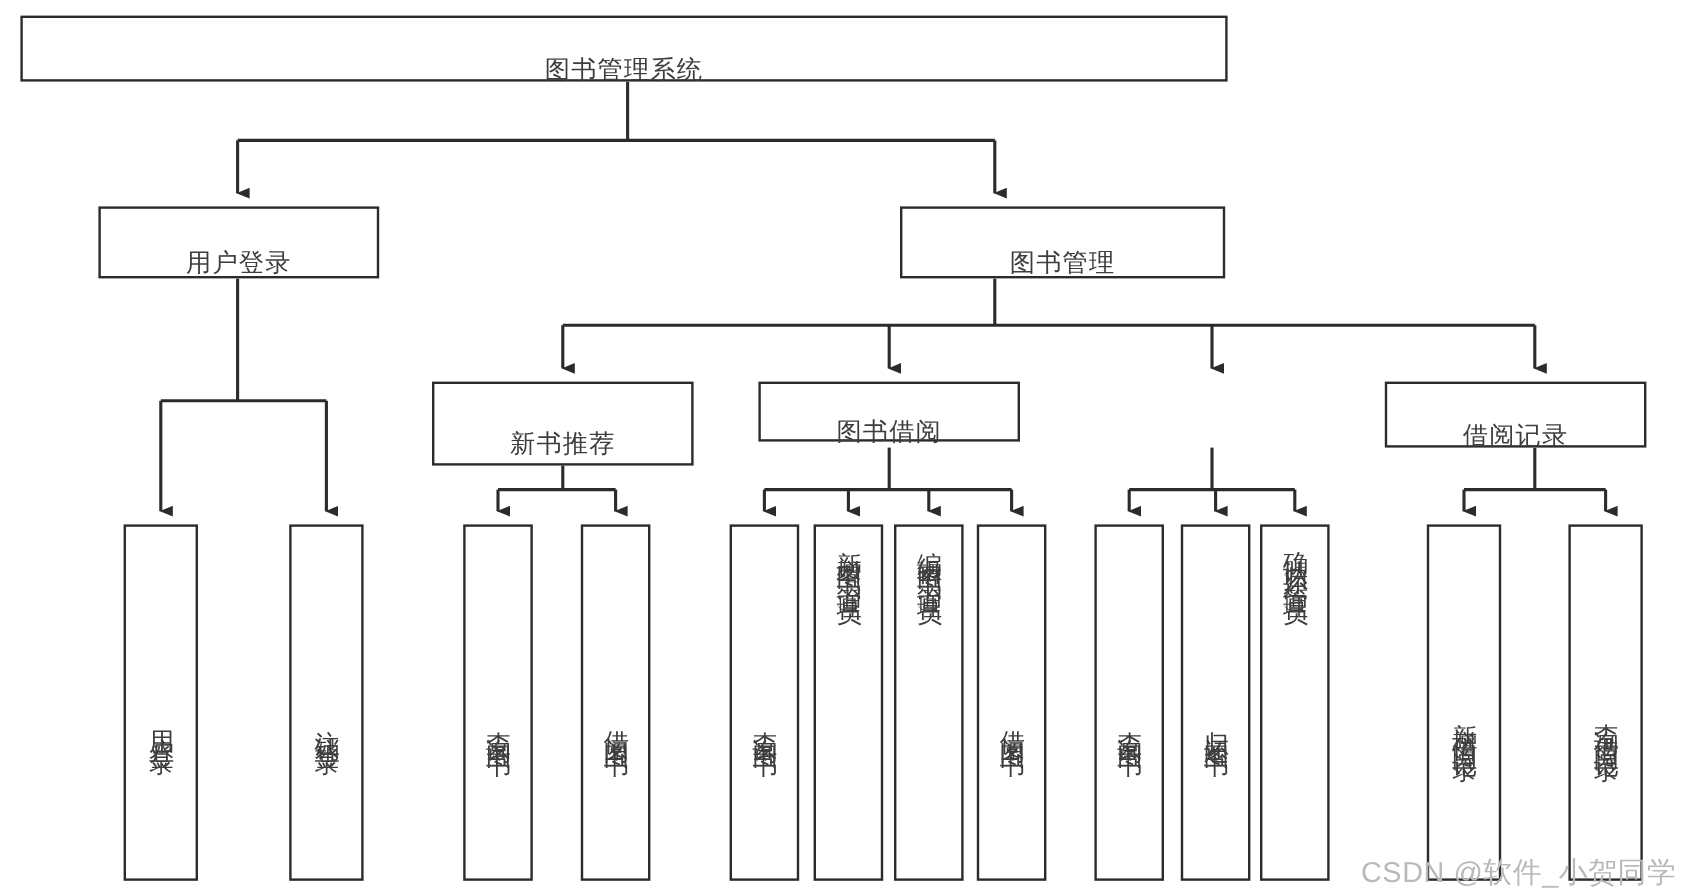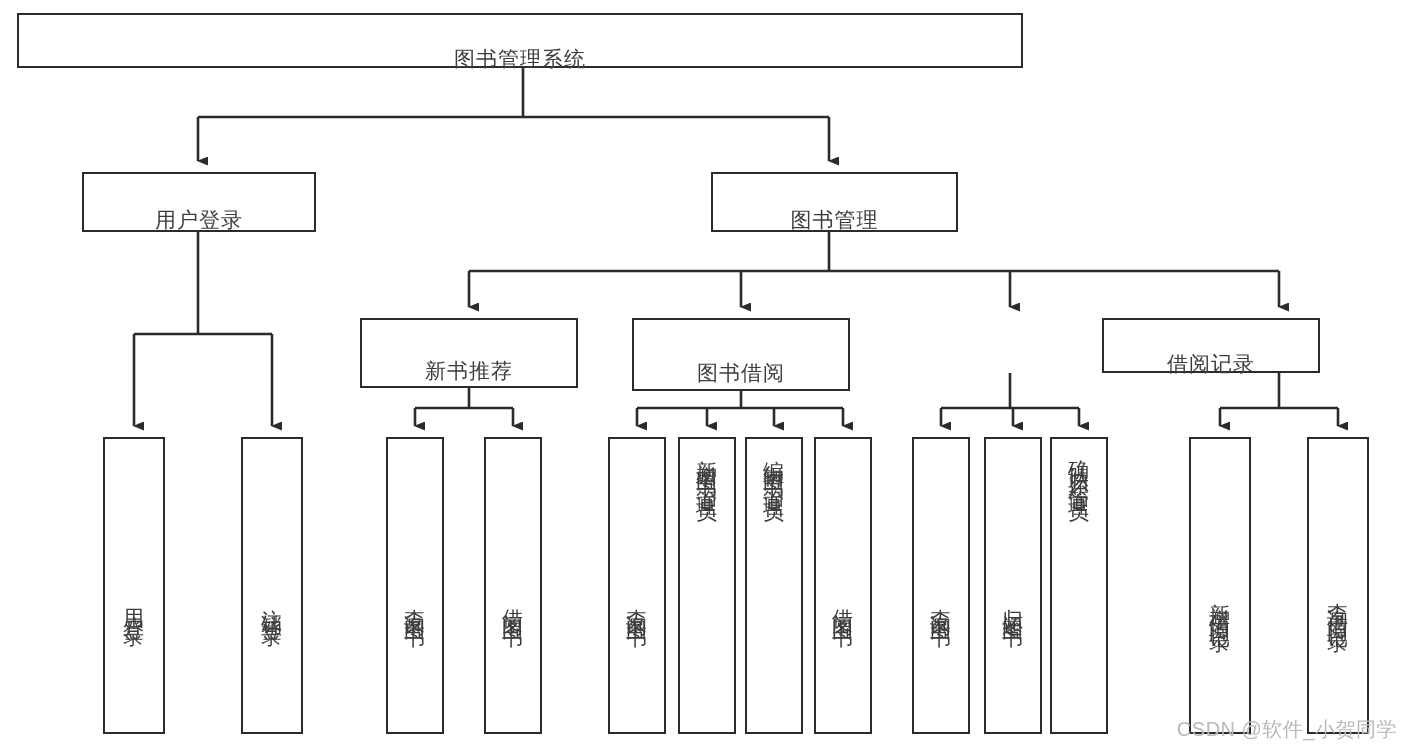--- a/index.html
+++ b/index.html
@@ -64,21 +64,21 @@
     left: 0;
     top: 0;
     width: 1405px;
     height: 747px;
     pointer-events: none;
   }
   #watermark {
     position: absolute;
     right: 8px;
     bottom: 4px;
-    font-size: 20px;
+    font-size: 24px;
     color: #b9b9b9;
     white-space: nowrap;
     letter-spacing: 0.5px;
   }
 </style>
 </head>
 <body>
 
 <div id="diagram-root">
 
@@ -125,31 +125,31 @@
       </g>
   </svg>
 
   <div class="node" style="left: 17px; top: 13px; width: 1006px; height: 55px;">
     <span class="node-label">图书管理系统</span>
   </div>
 
   <div class="node" style="left: 82px; top: 172px; width: 234px; height: 60px;">
     <span class="node-label">用户登录</span>
   </div>
-  <div class="node" style="left: 711px; top: 172px; width: 247px; height: 60px;">
+  <div class="node" style="left: 750px; top: 172px; width: 271px; height: 60px;">
     <span class="node-label">图书管理</span>
   </div>
 
   <div class="node" style="left: 360px; top: 318px; width: 218px; height: 70px;">
     <span class="node-label">新书推荐</span>
   </div>
-  <div class="node" style="left: 632px; top: 318px; width: 218px; height: 73px;">
+  <div class="node" style="left: 632px; top: 318px; width: 218px; height: 50px;">
     <span class="node-label">图书借阅</span>
   </div>
-  <div class="node" style="left: 1102px; top: 318px; width: 218px; height: 55px;">
+  <div class="node" style="left: 1154px; top: 318px; width: 218px; height: 55px;">
     <span class="node-label">借阅记录</span>
   </div>
 
   <div class="node leaf centered" style="left: 103px; top: 437px; width: 62px; height: 297px;">
     <span class="node-label">用户登录</span>
   </div>
   <div class="node leaf centered" style="left: 241px; top: 437px; width: 62px; height: 297px;">
     <span class="node-label">注销登录</span>
   </div>
   <div class="node leaf centered" style="left: 386px; top: 437px; width: 58px; height: 297px;">

